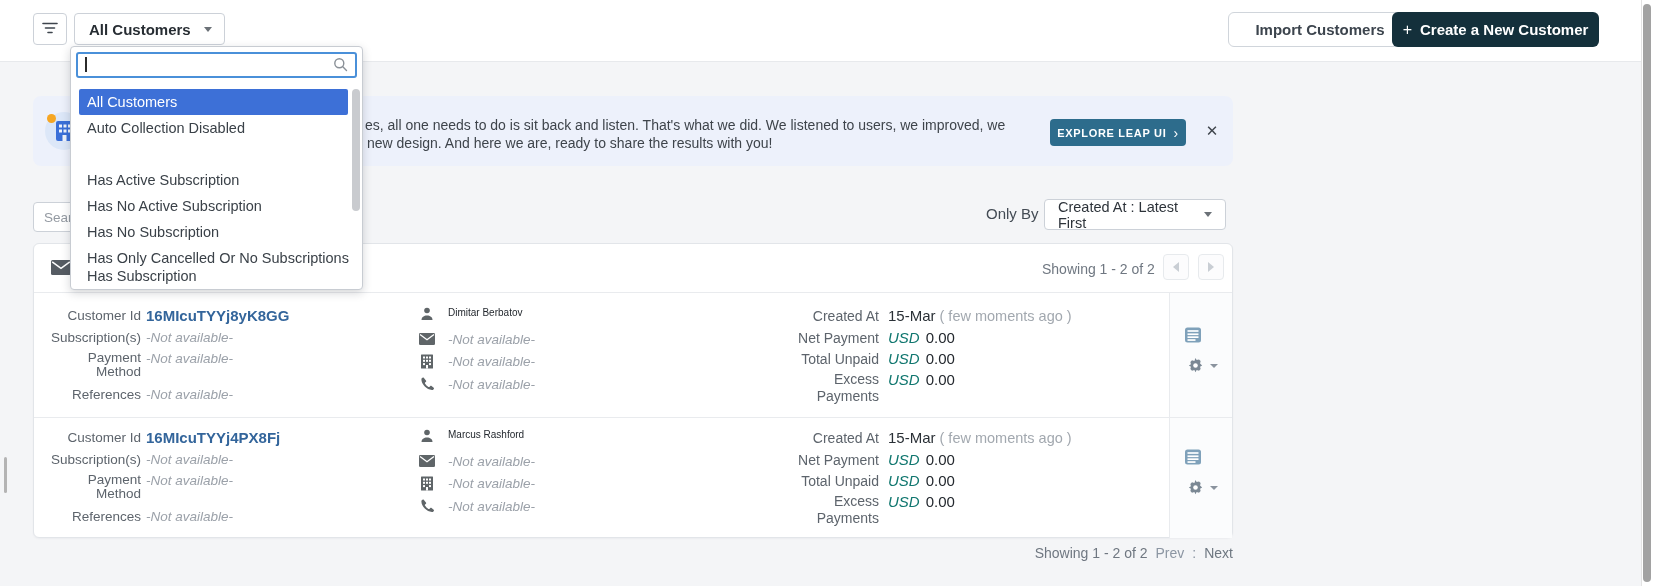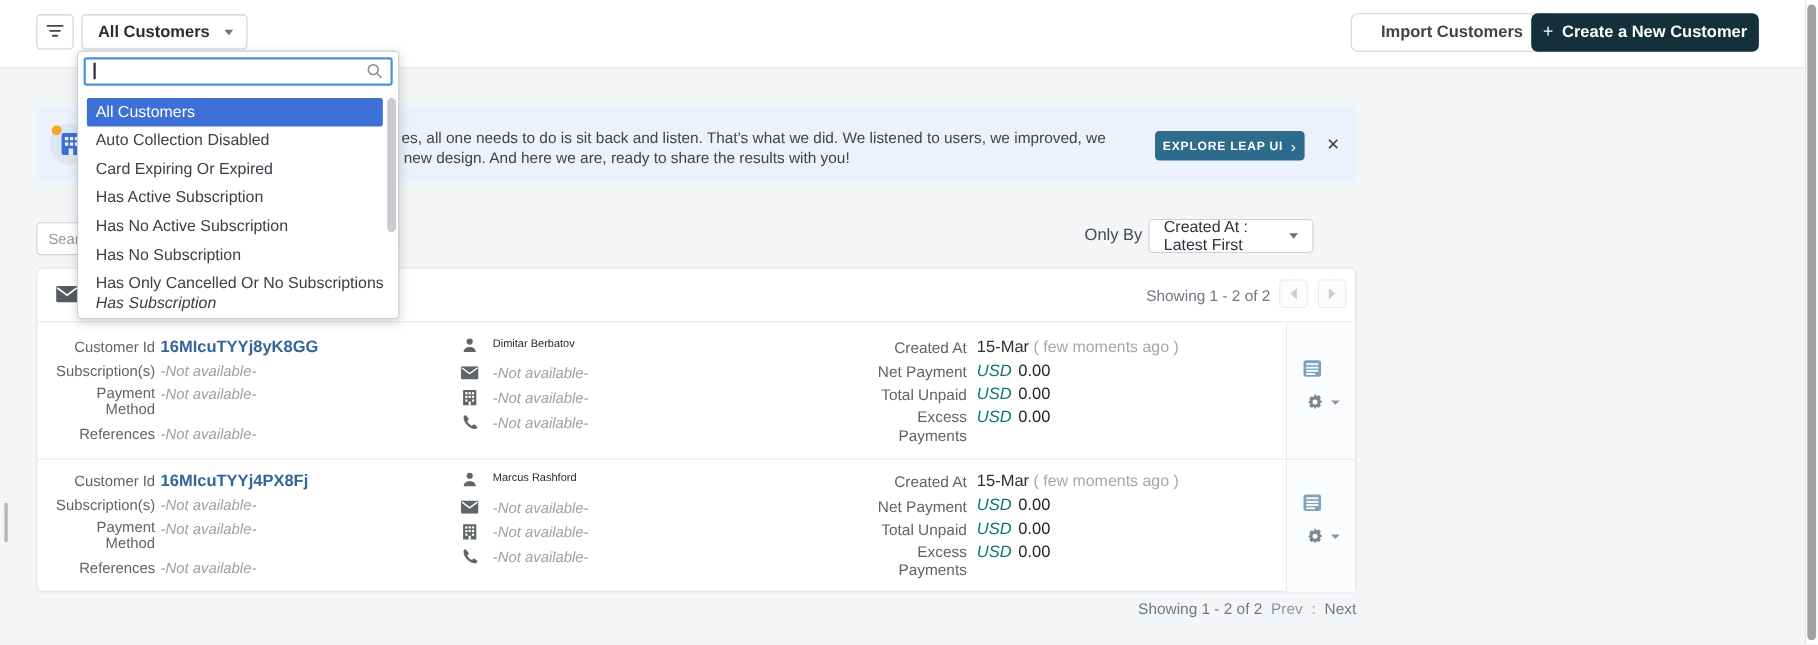--- a/index.html
+++ b/index.html
@@ -123,21 +123,21 @@
       <span>EXPLORE LEAP UI</span>
       <span style="font-size:14px;font-weight:400;line-height:1;">›</span>
     </button>
     <button class="abs" style="left:1166px;top:22px;width:26px;height:26px;background:none;border:none;font-size:15px;color:#3f454c;cursor:pointer;">
       <span>✕</span>
     </button>
   </div>
 
   <input class="abs search-box" type="text" placeholder="Search Customers" style="">
   <div class="abs" style="left:986px;top:205px;font-size:15px;color:#434b54;">Only By</div>
-  <div class="abs select-like" style="left:1044px;top:199px;width:150px;height:31px;padding:0 13px;justify-content:space-between;">
+  <div class="abs select-like" style="left:1044px;top:199px;width:182px;height:31px;padding:0 13px;justify-content:space-between;">
     <span style="font-size:14.5px;color:#2d333a;">Created At : Latest First</span>
     <span class="caret-down"></span>
   </div>
 
   <div class="abs card">
     <div class="card-header">
       <button class="icon-btn" style="left:17px;top:16px;">
         <span>
           <svg width="20" height="15" viewBox="0 0 20 15">
               <rect width="20" height="15" rx="1.6" fill="#565c63"></rect>
@@ -359,26 +359,25 @@
     <input class="dd-search" type="text" value="" style="">
     <div class="abs" style="left:14px;top:10px;width:1.5px;height:15px;background:#2b2b2b;"></div>
     <span class="abs" style="left:262px;top:10px;line-height:0;">
       <svg width="15" height="15" viewBox="0 0 15 15">
           <circle cx="6.3" cy="6.3" r="4.5" fill="none" stroke="#8a9097" stroke-width="1.4"></circle>
           <line x1="9.8" y1="9.8" x2="13.5" y2="13.5" stroke="#8a9097" stroke-width="1.4" stroke-linecap="round"></line>
         </svg>
     </span>
     <div class="dd-item sel" style="top:42px;">All Customers</div>
     <div class="dd-item" style="top:68px;">Auto Collection Disabled</div>
-    <div class="dd-item" style="top:94px;">Card Expiring Or Expired</div>
     <div class="dd-item" style="top:120px;">Has Active Subscription</div>
     <div class="dd-item" style="top:146px;">Has No Active Subscription</div>
     <div class="dd-item" style="top:172px;">Has No Subscription</div>
     <div class="dd-item" style="top:198px;">Has Only Cancelled Or No Subscriptions</div>
-    <div class="dd-item" style="top:216px;font-style:italic;">Has Subscription</div>
+    <div class="dd-item" style="top:216px;">Has Subscription</div>
     <div class="dd-thumb"></div>
   </div>
 
   <div class="abs lthumb"></div>
   <div class="abs vtrack"></div>
   <div class="abs vthumb"></div>
 
 </div>
 
 </body></html>

